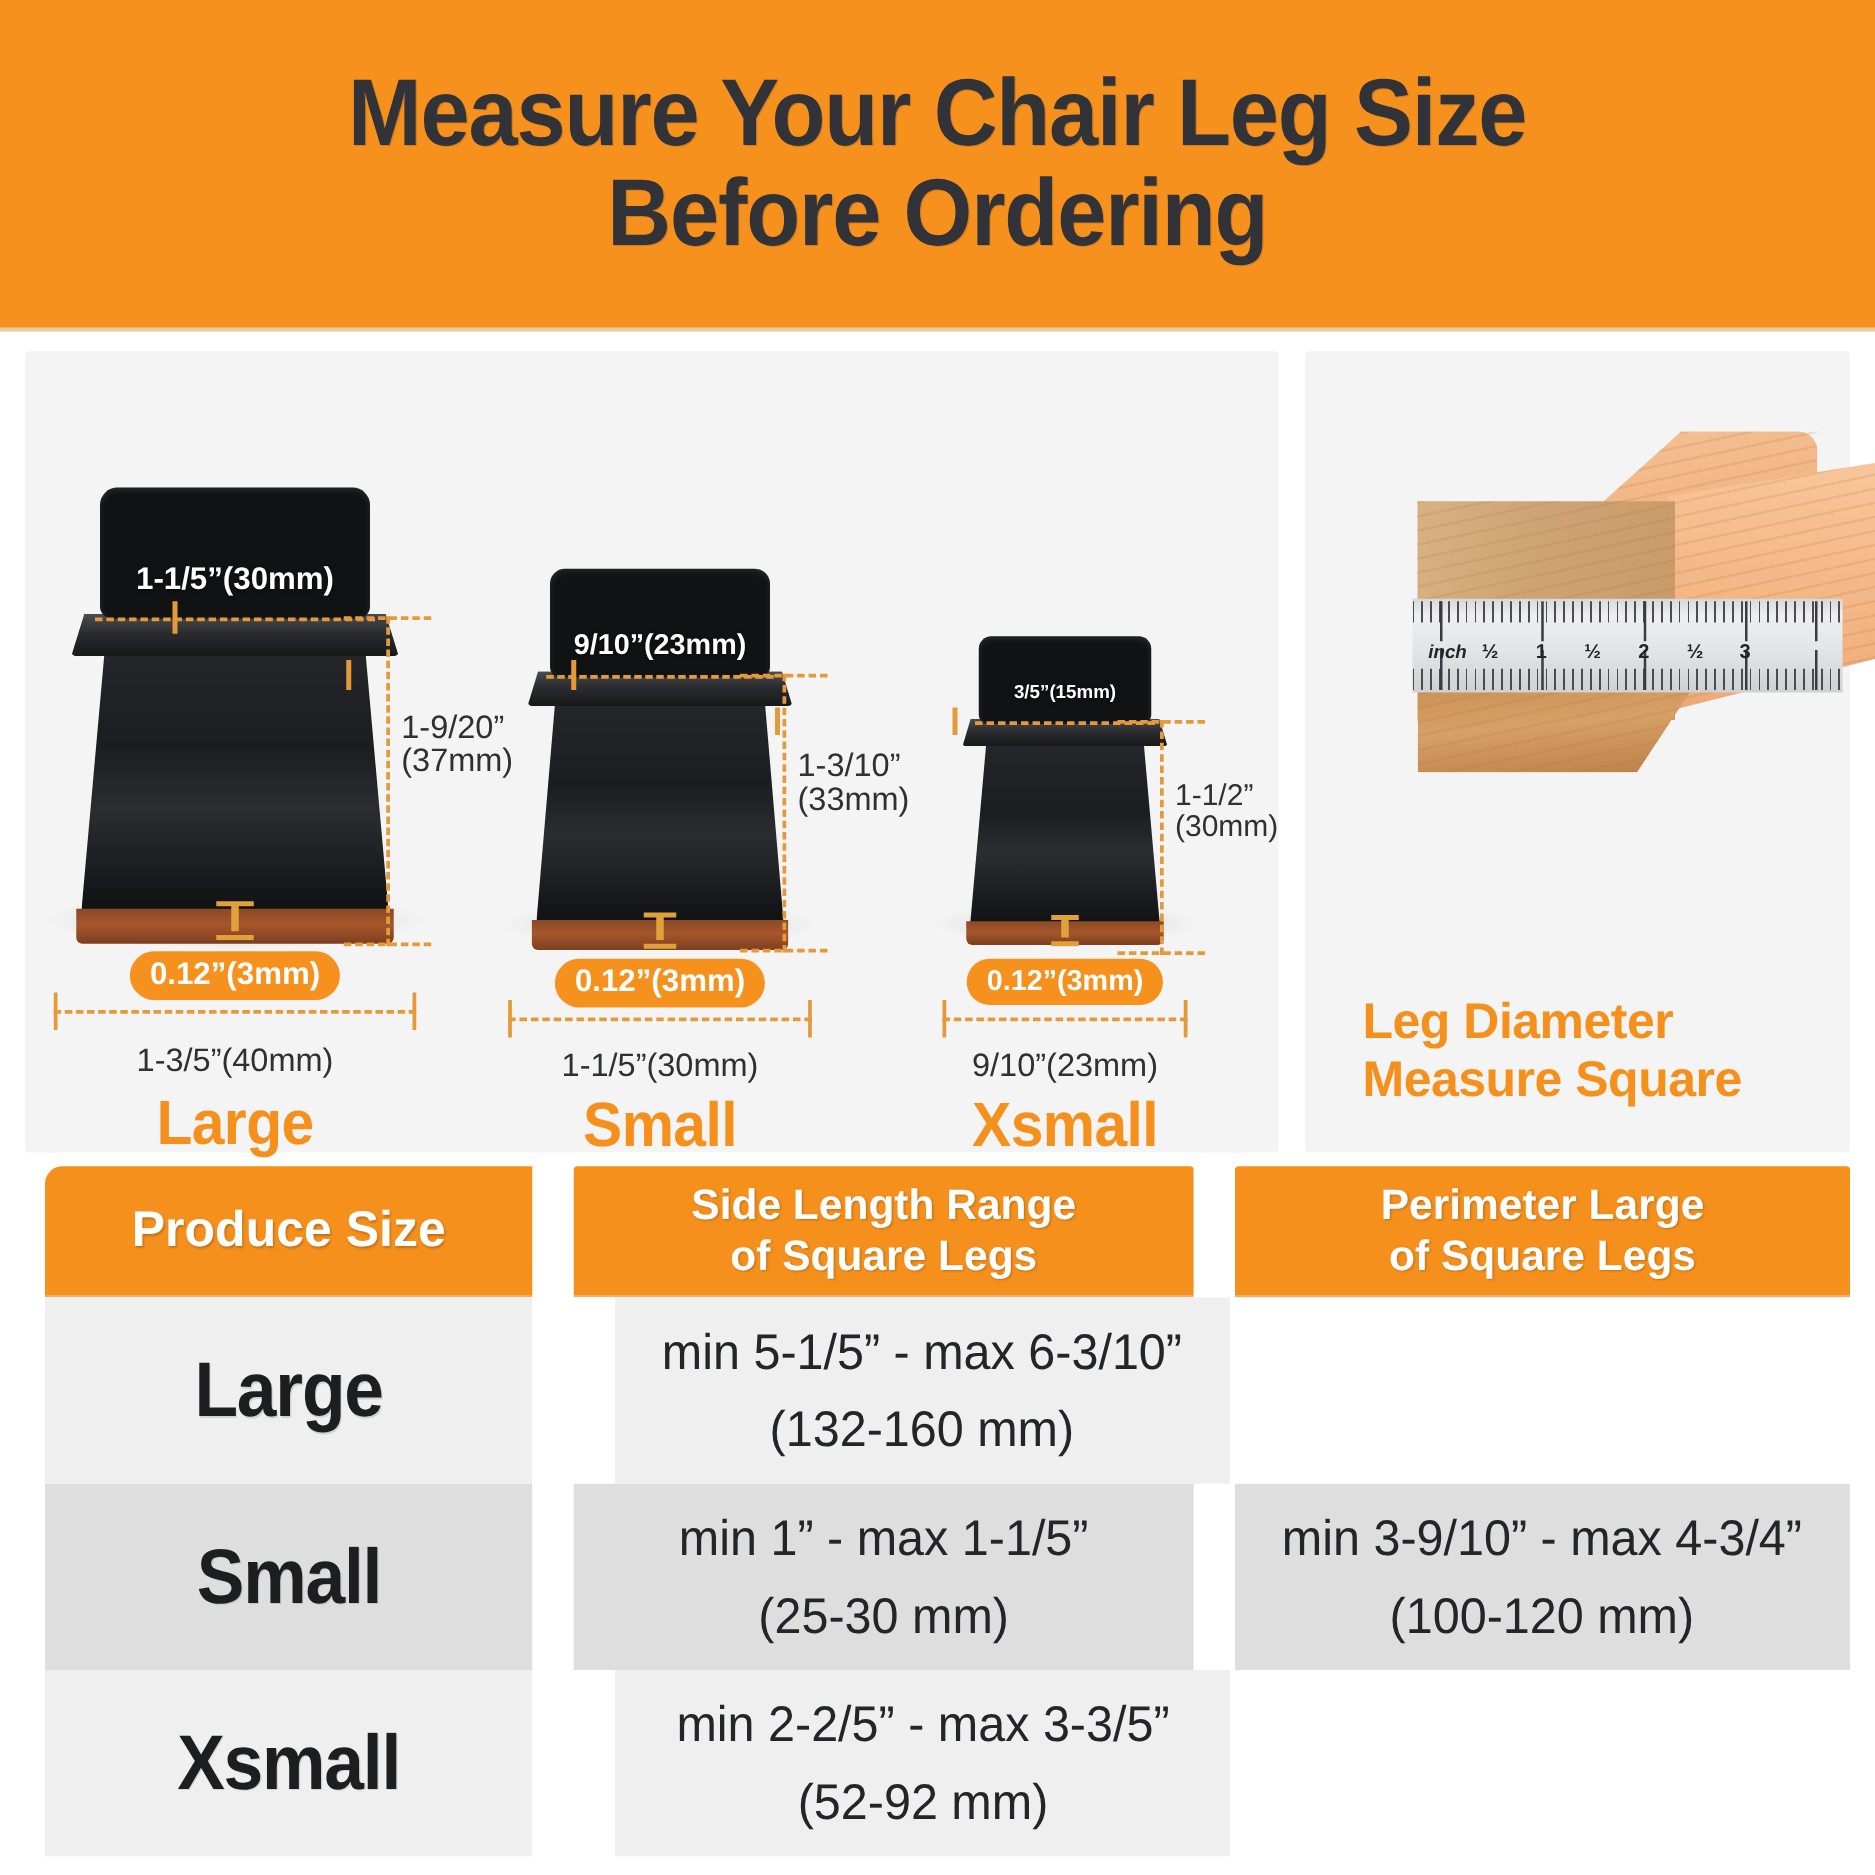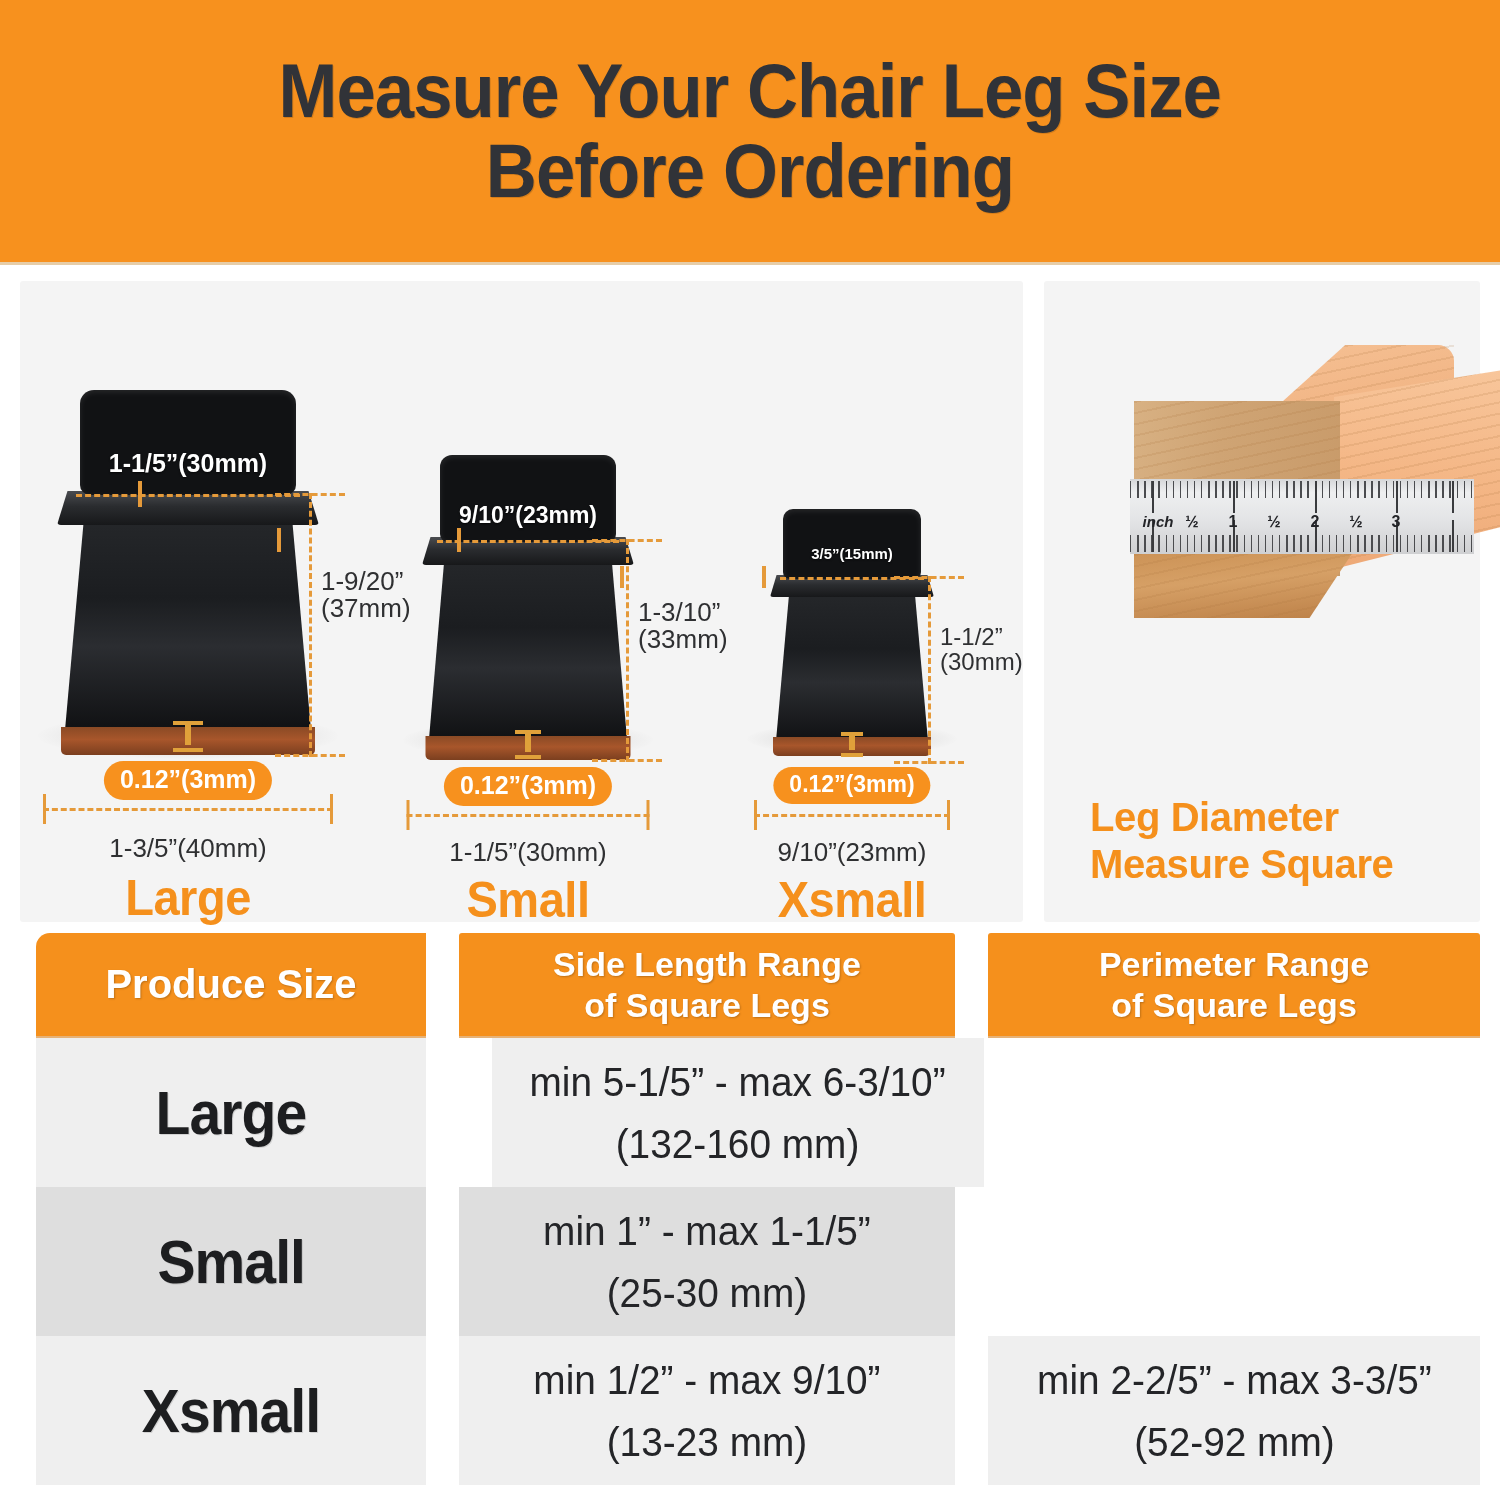--- a/index.html
+++ b/index.html
@@ -456,21 +456,21 @@
     <div class="gap"></div>
     <div class="tcell c1">
       <div>
         <span>Side Length Range</span><br>
         <span>of Square Legs</span>
       </div>
     </div>
     <div class="gap"></div>
     <div class="tcell c2">
       <div>
-        <span>Perimeter Range</span><br>
+        <span>Perimeter Large</span><br>
         <span>of Square Legs</span>
       </div>
     </div>
   </div>
 
   <div class="tbody">
 
     <div class="trow row-a">
       <div class="tcell c0">
         <span class="size-name">Large</span>
@@ -490,33 +490,33 @@
         <span class="size-name">Small</span>
       </div>
       <div class="gap"></div>
       <div class="tcell c1">
         <div class="range">
           <span>min 1” - max 1-1/5”</span>
           <span class="r2">(25-30 mm)</span>
         </div>
       </div>
       <div class="gap"></div>
+      <div class="tcell c2">
+        <div class="range">
+          <span>min 3-9/10” - max 4-3/4”</span>
+          <span class="r2">(100-120 mm)</span>
+        </div>
+      </div>
     </div>
 
     <div class="trow row-a">
       <div class="tcell c0">
         <span class="size-name">Xsmall</span>
       </div>
       <div class="gap"></div>
-      <div class="tcell c1">
-        <div class="range">
-          <span>min 1/2” - max 9/10”</span>
-          <span class="r2">(13-23 mm)</span>
-        </div>
-      </div>
       <div class="gap"></div>
       <div class="tcell c2">
         <div class="range">
           <span>min 2-2/5” - max 3-3/5”</span>
           <span class="r2">(52-92 mm)</span>
         </div>
       </div>
     </div>
 
   </div>

